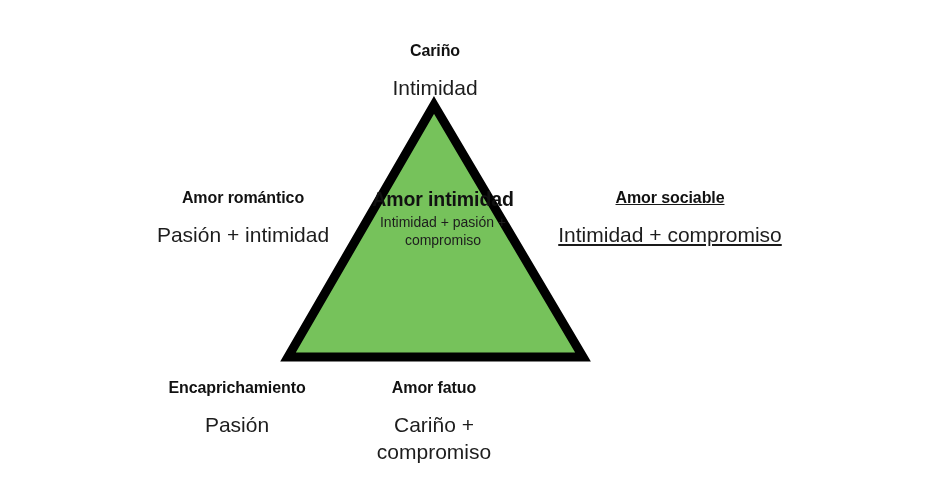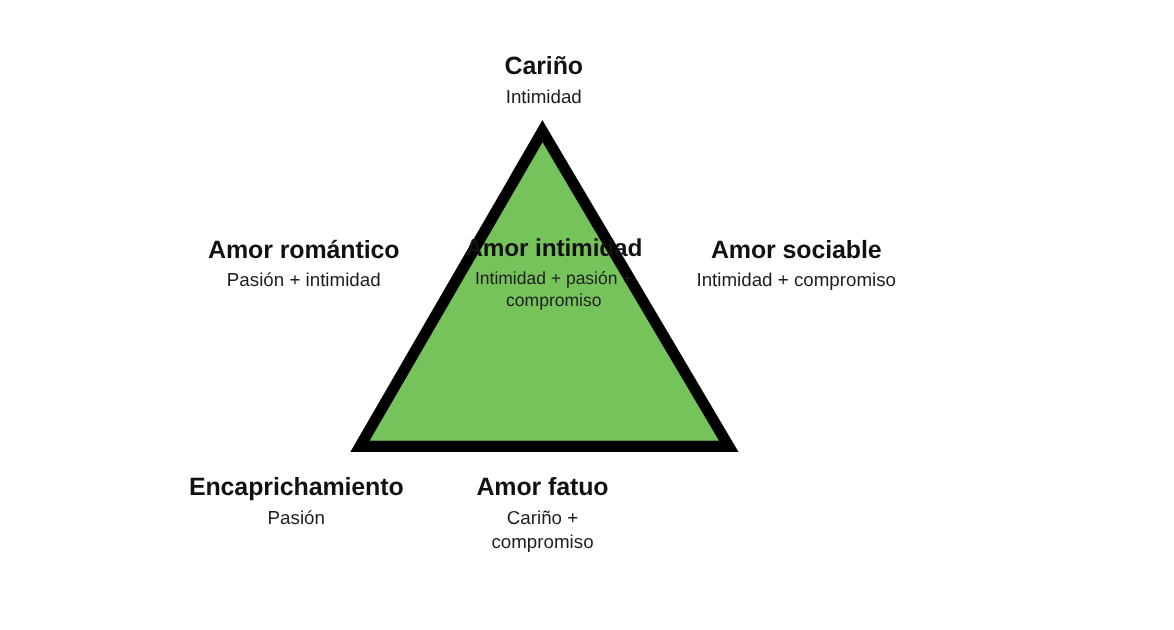--- a/index.html
+++ b/index.html
@@ -35,47 +35,48 @@
   
   .label {
     position: absolute;
     text-align: center;
     line-height: 1.27;
     white-space: nowrap;
   }
   .label .title {
     display: block;
     font-weight: bold;
-    font-size: 20px;
+    font-size: 16px;
     letter-spacing: -0.1px;
     color: #111111;
   }
   .label .subtitle {
     display: block;
     font-weight: normal;
-    font-size: 15px;
+    font-size: 21px;
     color: #1d1d1d;
-    margin-top: 2px;
+    margin-top: 14px;
   }
 
   
   #label-carino {
     left: 435px;
     top: 41px;
     transform: translateX(-50%);
   }
   #label-romantico {
     left: 243px;
     top: 188px;
     transform: translateX(-50%);
   }
   #label-sociable {
-    left: 637px;
+    left: 670px;
     top: 188px;
     transform: translateX(-50%);
+    text-decoration: underline;
   }
   #label-consumado {
     left: 443px;
     top: 188px;
     transform: translateX(-50%);
     width: 150px;
     white-space: normal;
   }
   #label-consumado .title {
     font-size: 19.5px;

